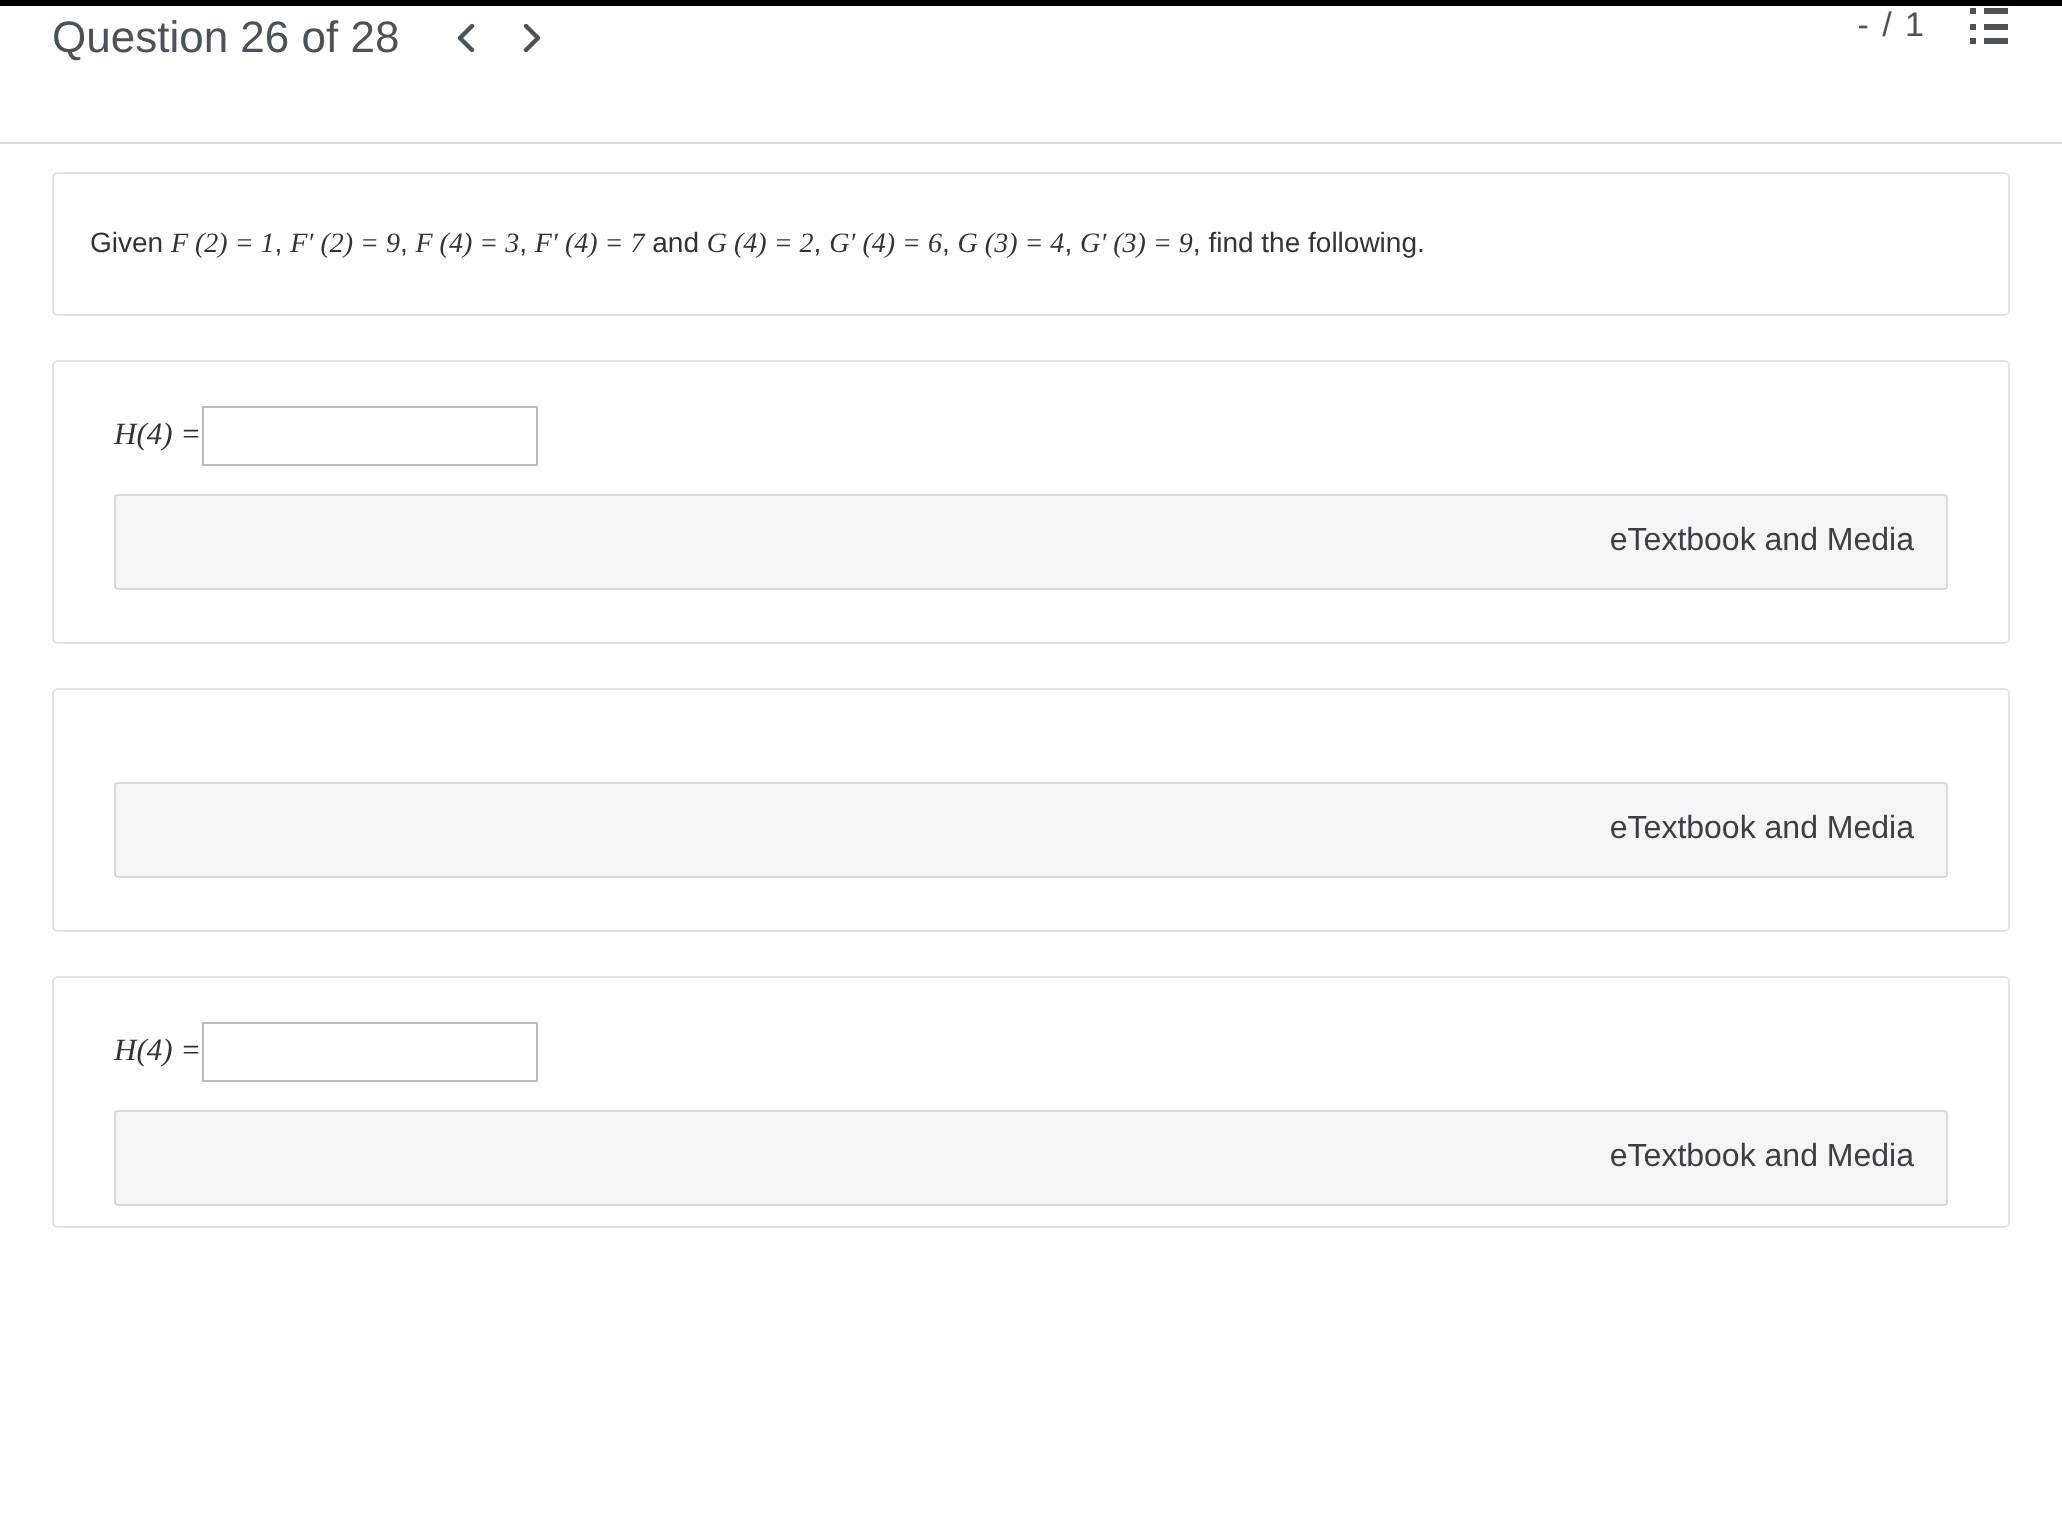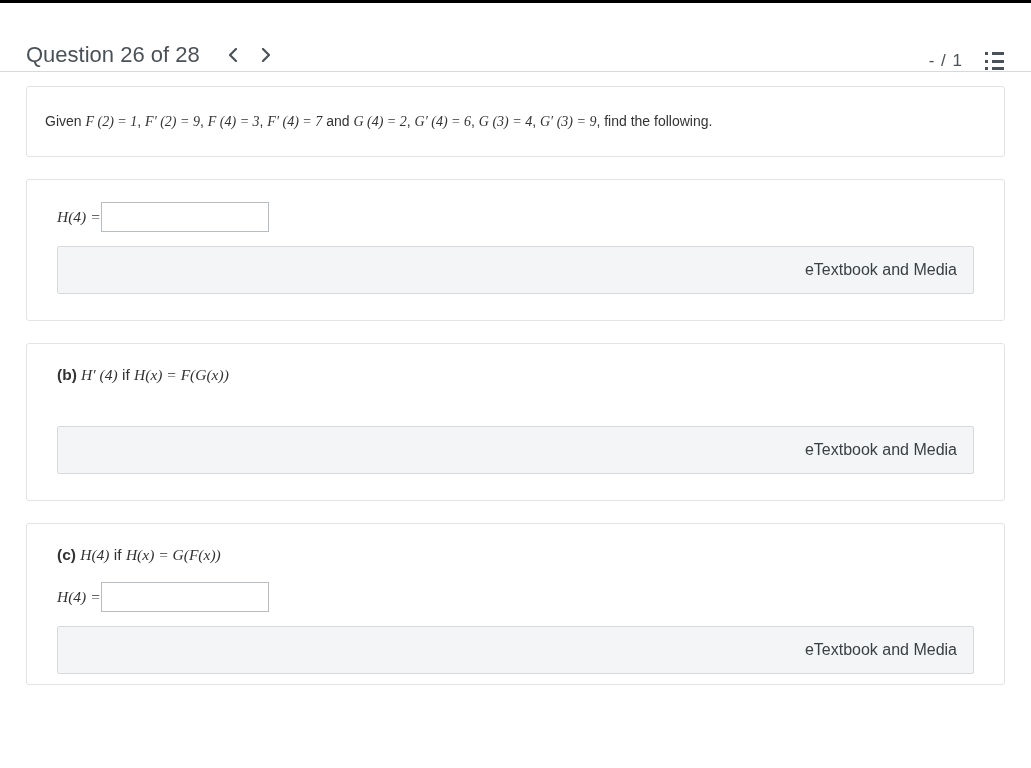--- a/index.html
+++ b/index.html
@@ -8,21 +8,21 @@
     font-family: "Helvetica Neue", Arial, sans-serif;
     background: #ffffff;
     color: #3a3f44;
     width: 1031px;
   }
   .topbar {
     border-top: 3px solid #000;
     border-bottom: 1px solid #d7dadd;
     height: 72px;
     display: flex;
-    align-items: flex-end;
+    align-items: flex-start;
     padding: 0 26px 0 26px;
     justify-content: space-between;
   }
   .topbar-left {
     display: flex; align-items: center;
   }
   .qtitle {
     font-size: 22px;
     color: #4b5257;
     font-weight: 400;
@@ -135,35 +135,27 @@
       <div class="answer-row">
         <span class="mathit">H(4) =</span>
         <input type="text" class="answer-input" style="">
       </div>
       <button class="etext-btn">eTextbook and Media</button>
     </div>
   </div>
 
   <div class="card">
     <div class="card-body">
-      <div class="part-label">
-        <b>(b)</b>
-        <span class="mathit">H′ (4)</span><span> if </span><span class="mathit">H(x) = F(G(x))</span>
-      </div>
       <div style="height:18px"></div>
       <button class="etext-btn">eTextbook and Media</button>
     </div>
   </div>
 
   <div class="card" style="margin-bottom:0;">
     <div class="card-body" style="padding-bottom:10px;">
-      <div class="part-label">
-        <b>(c)</b>
-        <span class="mathit">H(4)</span><span> if </span><span class="mathit">H(x) = G(F(x))</span>
-      </div>
       <div class="answer-row">
         <span class="mathit">H(4) =</span>
         <input type="text" class="answer-input" style="">
       </div>
       <button class="etext-btn">eTextbook and Media</button>
     </div>
   </div>
 
 </div>
 

